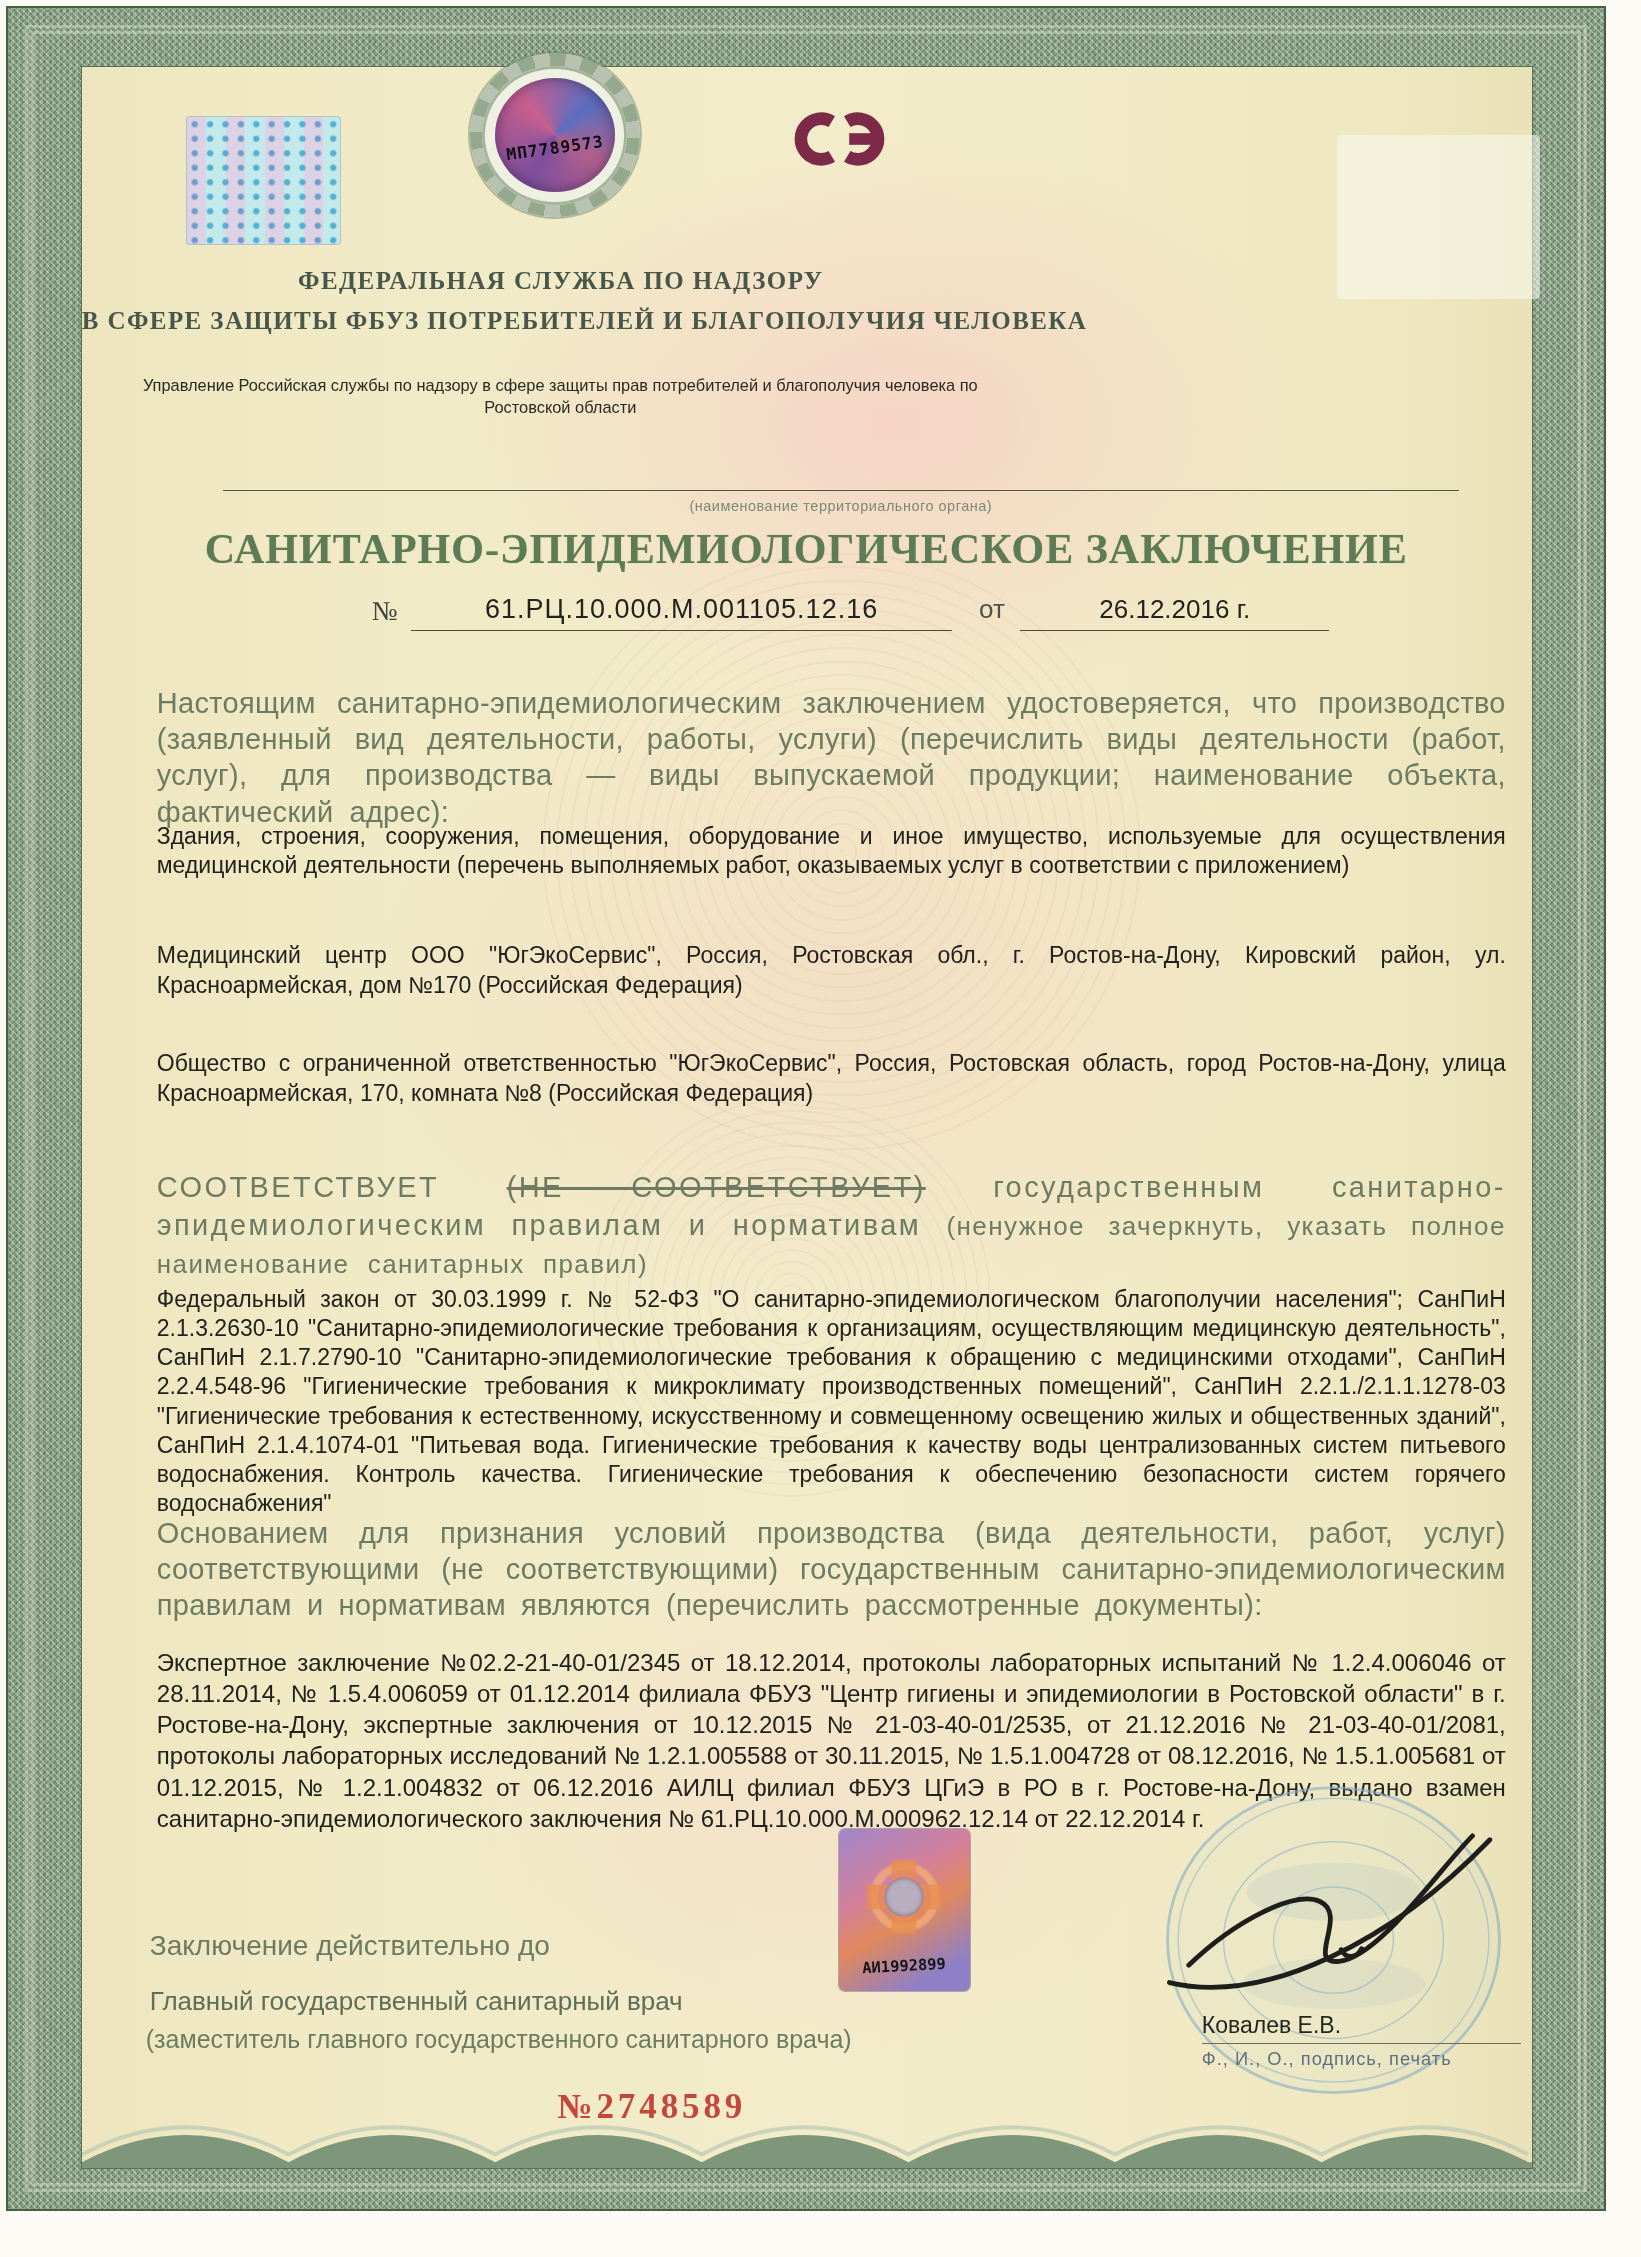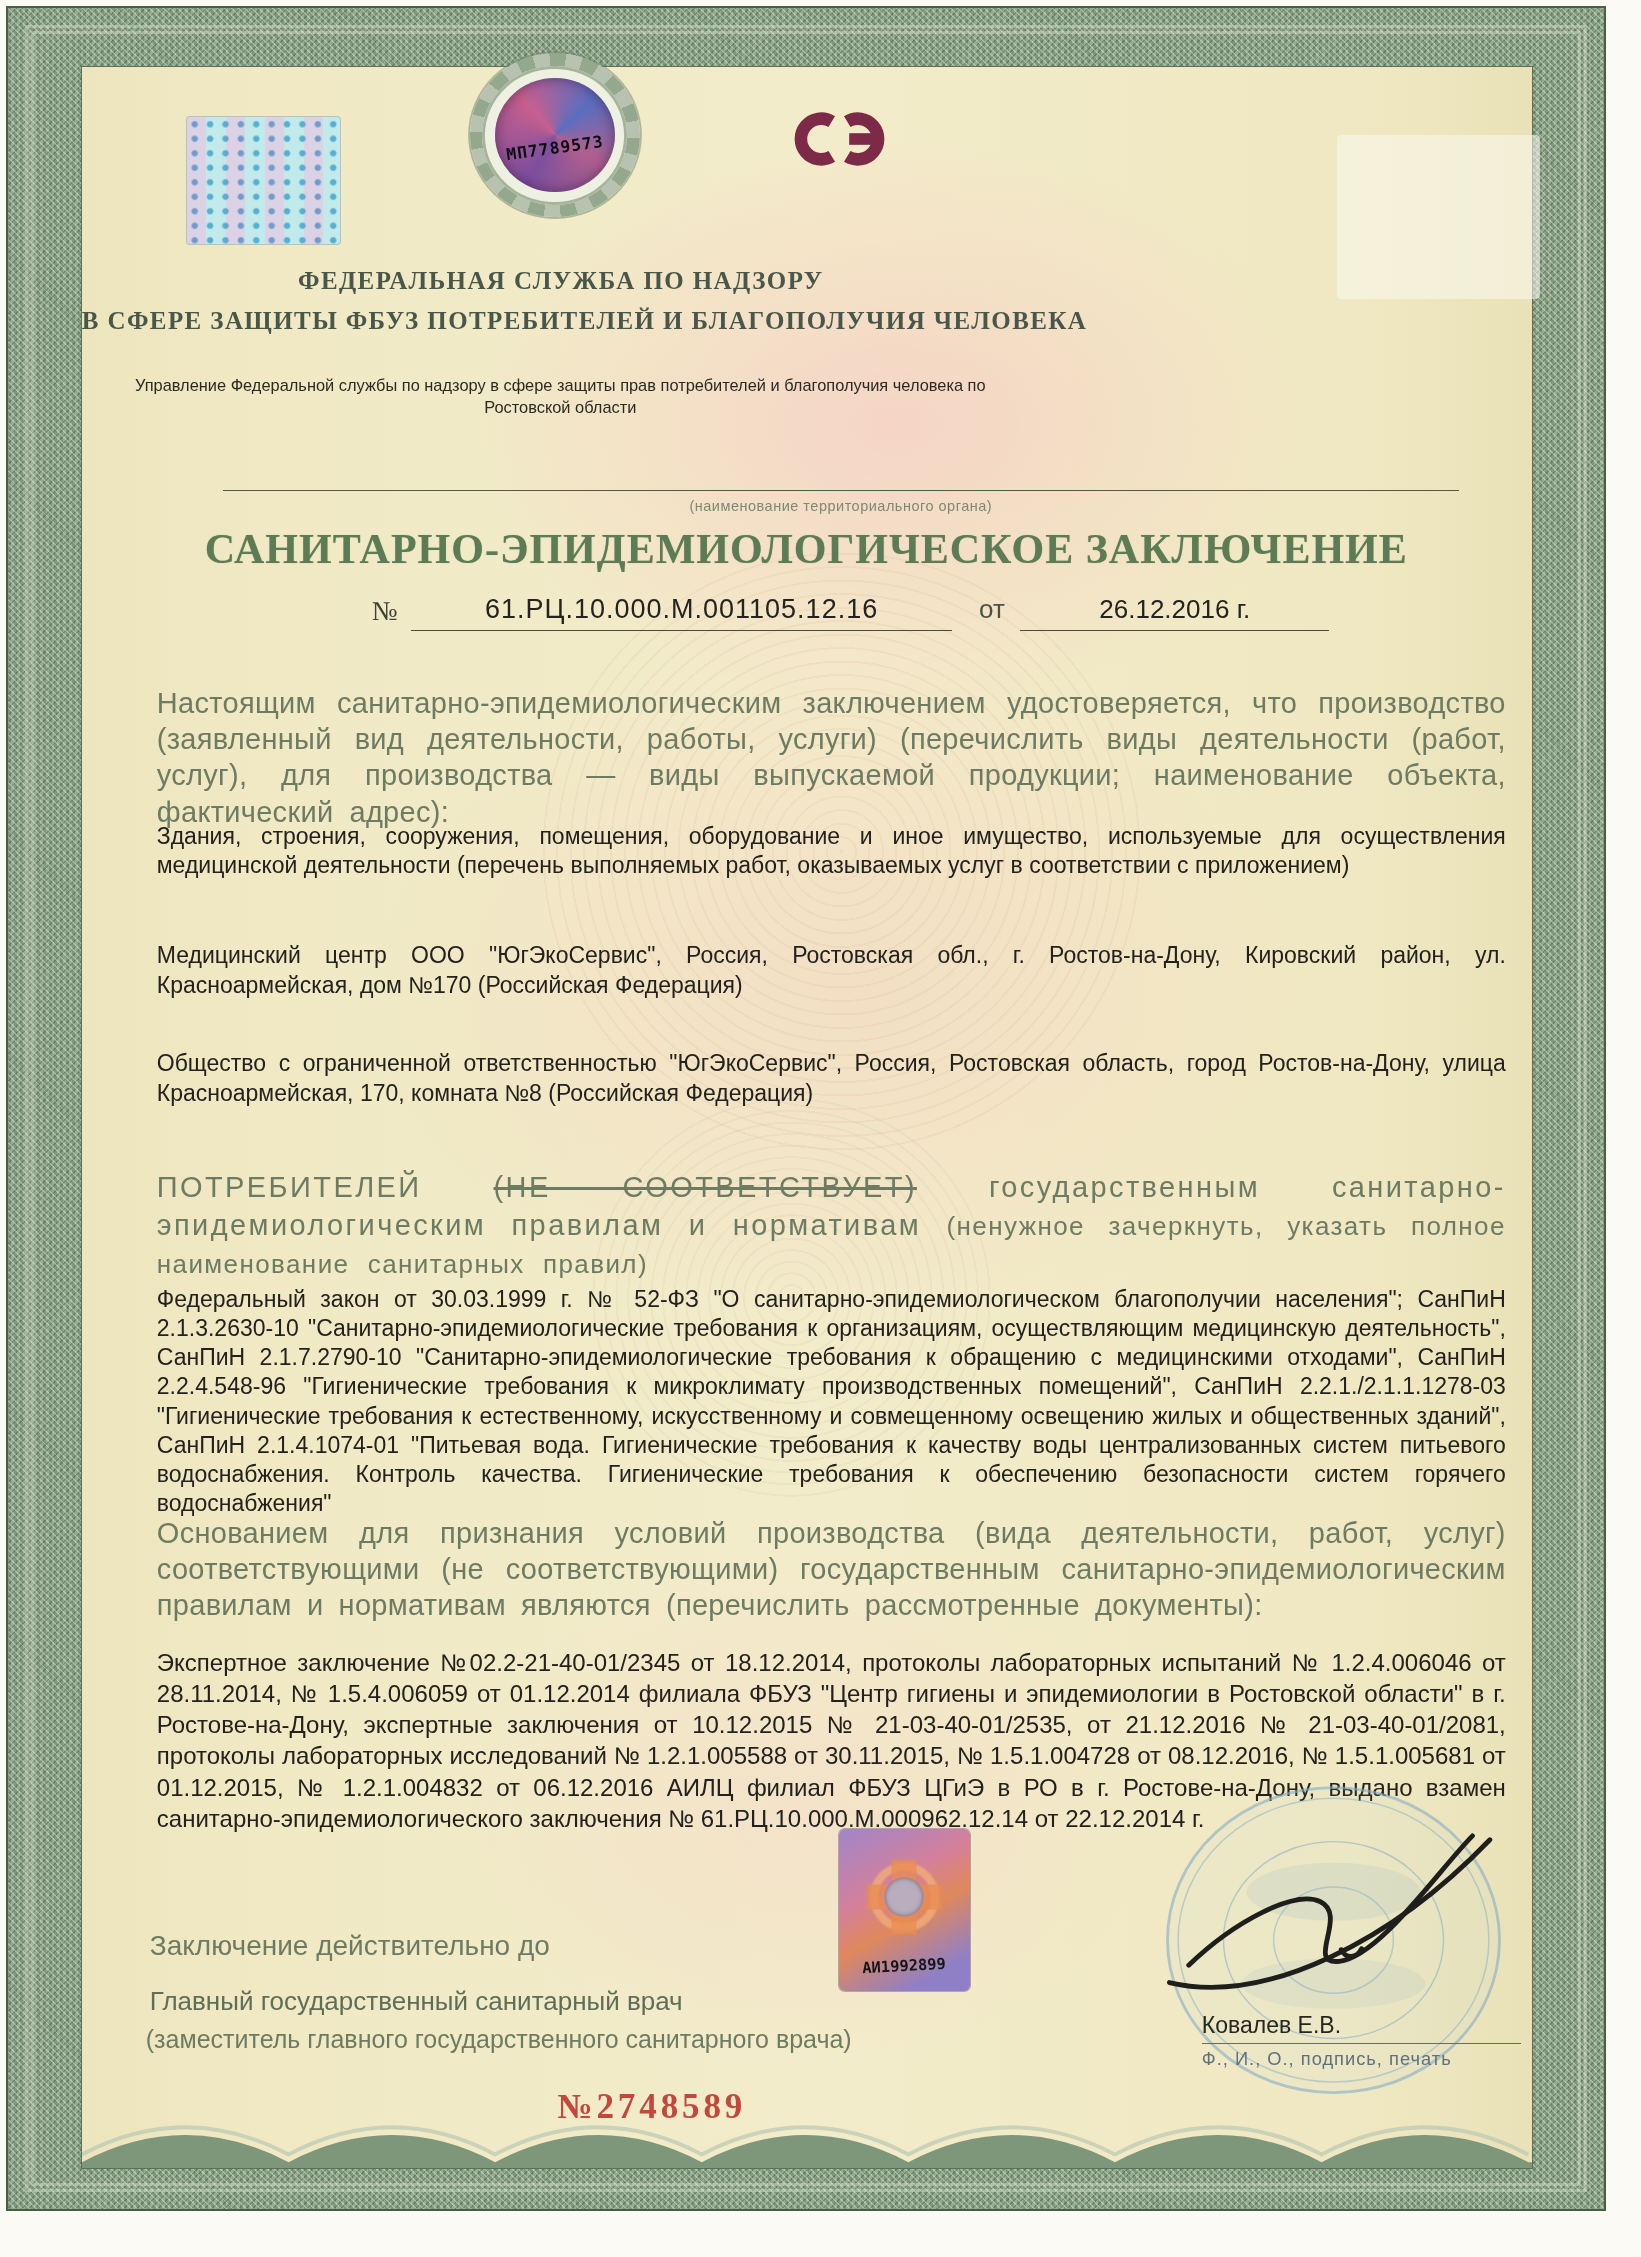--- a/index.html
+++ b/index.html
@@ -126,41 +126,41 @@
     </div>
 
     <svg class="abs se-logo" viewBox="0 0 96 64">
       <path d="M40,14 A21,21 0 1 0 40,50" fill="none" stroke="#7c2a48" stroke-width="13"></path>
       <path d="M56,14 A21,21 0 1 1 56,50" fill="none" stroke="#7c2a48" stroke-width="13"></path>
       <path d="M58,32 H84" fill="none" stroke="#7c2a48" stroke-width="12"></path>
     </svg>
 
     <div class="abs hdr">ФЕДЕРАЛЬНАЯ СЛУЖБА ПО НАДЗОРУ</div>
     <div class="abs hdr hdr2">В СФЕРЕ ЗАЩИТЫ ФБУЗ ПОТРЕБИТЕЛЕЙ И БЛАГОПОЛУЧИЯ  ЧЕЛОВЕКА</div>
-    <div class="abs territorial">Управление Федеральной службы по надзору в сфере защиты прав потребителей и благополучия человека по Ростовской области</div>
+    <div class="abs territorial">Управление Российская службы по надзору в сфере защиты прав потребителей и благополучия человека по Ростовской области</div>
     <div class="abs rule"></div>
     <div class="abs rule-cap">(наименование территориального органа)</div>
 
     <div class="abs doc-title">САНИТАРНО-ЭПИДЕМИОЛОГИЧЕСКОЕ ЗАКЛЮЧЕНИЕ</div>
 
     <div class="abs numrow">
       <span class="no-sign">№</span>
       <span class="u-line cert-no">61.РЦ.10.000.М.001105.12.16</span>
       <span class="ot">от</span>
       <span class="u-line cert-date">26.12.2016 г.</span>
     </div>
 
     <div class="abs p green-p intro">Настоящим санитарно-эпидемиологическим заключением удостоверяется, что производство (заявленный вид деятельности, работы, услуги) (перечислить виды деятельности (работ, услуг), для производства — виды выпускаемой продукции; наименование объекта, фактический адрес):</div>
     <div class="abs p black-p objdesc">Здания, строения, сооружения, помещения, оборудование и иное имущество, используемые для осуществления медицинской деятельности (перечень выполняемых работ, оказываемых услуг в соответствии с приложением)</div>
     <div class="abs p black-p objaddr">Медицинский центр ООО "ЮгЭкоСервис", Россия, Ростовская обл., г. Ростов-на-Дону, Кировский район, ул. Красноармейская, дом №170 (Российская Федерация)</div>
 
     <div class="abs p black-p applicant">Общество с ограниченной ответственностью "ЮгЭкоСервис", Россия, Ростовская область, город Ростов-на-Дону, улица Красноармейская, 170, комната №8 (Российская Федерация)</div>
 
     <div class="abs p green-p conform">
-      <span>ПОТРЕБИТЕЛЕЙ</span>
+      <span>СООТВЕТСТВУЕТ</span>
       <span class="strike">(НЕ СООТВЕТСТВУЕТ)</span>
       <span>государственным санитарно-эпидемиологическим правилам и нормативам</span>
       <span class="conform-cap">(ненужное зачеркнуть, указать полное наименование санитарных правил)</span>
     </div>
 
     <div class="abs p black-p regs">Федеральный закон от 30.03.1999 г. № 52-ФЗ "О санитарно-эпидемиологическом благополучии населения"; СанПиН 2.1.3.2630-10 "Санитарно-эпидемиологические требования к организациям, осуществляющим медицинскую деятельность", СанПиН 2.1.7.2790-10 "Санитарно-эпидемиологические требования к обращению с медицинскими отходами", СанПиН 2.2.4.548-96 "Гигиенические требования к микроклимату производственных помещений", СанПиН 2.2.1./2.1.1.1278-03 "Гигиенические требования к естественному, искусственному и совмещенному освещению жилых и общественных зданий", СанПиН 2.1.4.1074-01 "Питьевая вода. Гигиенические требования к качеству воды централизованных систем питьевого водоснабжения. Контроль качества. Гигиенические требования к обеспечению безопасности систем горячего водоснабжения"</div>
     <div class="abs p green-p basis">Основанием для признания условий производства (вида деятельности, работ, услуг) соответствующими (не соответствующими) государственным санитарно-эпидемиологическим правилам и нормативам являются (перечислить рассмотренные документы):</div>
     <div class="abs p black-p docs">Экспертное заключение №02.2-21-40-01/2345 от 18.12.2014, протоколы лабораторных испытаний № 1.2.4.006046 от 28.11.2014, № 1.5.4.006059 от 01.12.2014 филиала ФБУЗ "Центр гигиены и эпидемиологии в Ростовской области" в г. Ростове-на-Дону, экспертные заключения от 10.12.2015 № 21-03-40-01/2535, от 21.12.2016 № 21-03-40-01/2081, протоколы лабораторных исследований № 1.2.1.005588 от 30.11.2015, № 1.5.1.004728 от 08.12.2016, № 1.5.1.005681 от 01.12.2015, № 1.2.1.004832 от 06.12.2016 АИЛЦ филиал ФБУЗ ЦГиЭ в РО в г. Ростове-на-Дону, выдано взамен санитарно-эпидемиологического заключения № 61.РЦ.10.000.М.000962.12.14 от 22.12.2014 г.</div>
 
     <div class="abs valid">Заключение действительно до</div>

